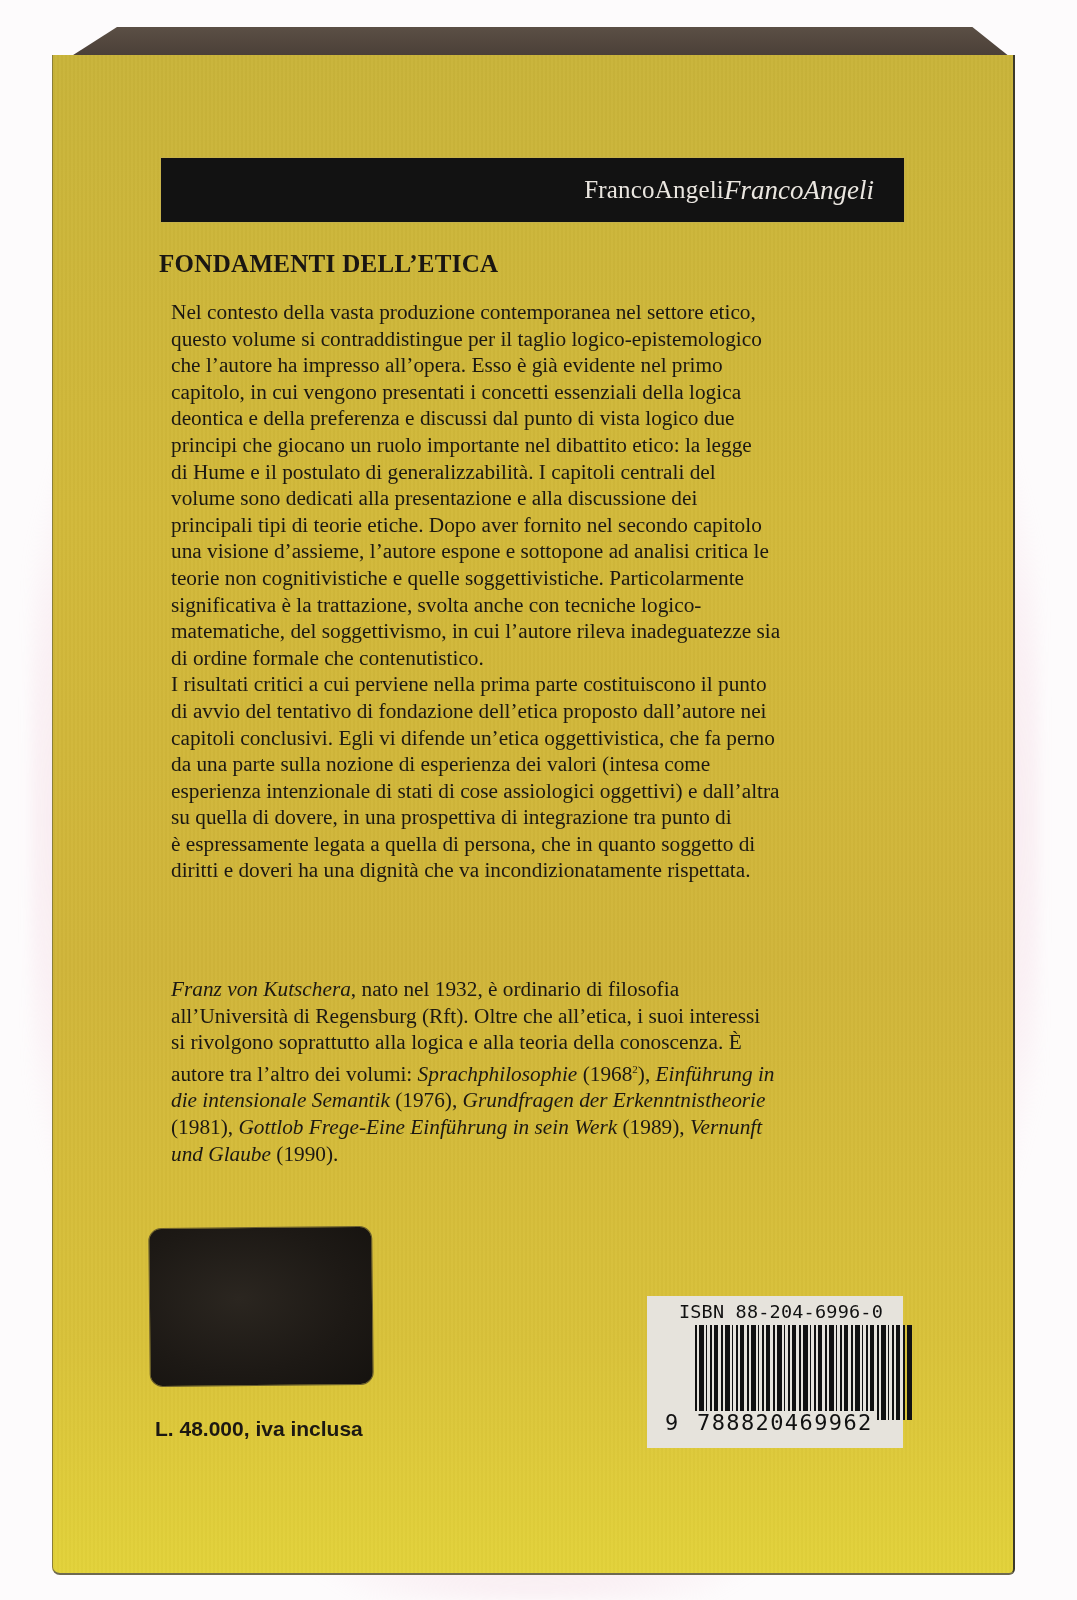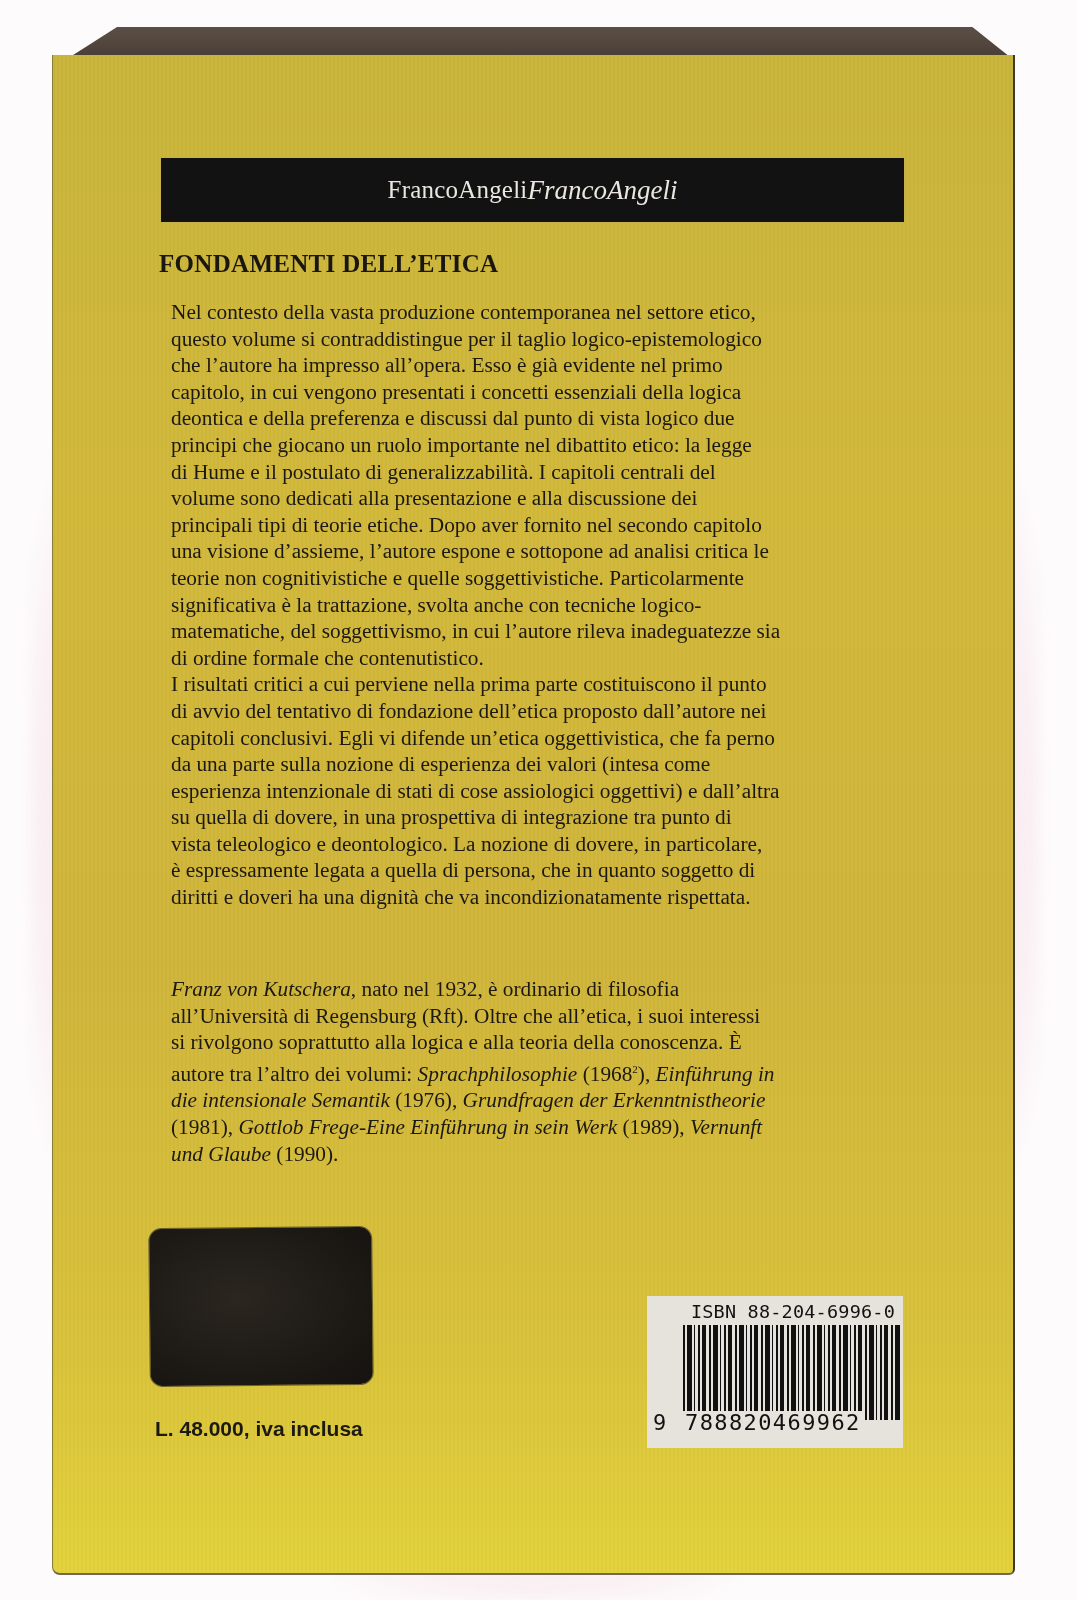--- a/index.html
+++ b/index.html
@@ -26,21 +26,21 @@
       border-right: 2px solid #3d3a2a;
       border-bottom: 2px solid #6e6950;
       border-left: 1px solid #8a7f3a;
       border-radius: 0 0 6px 8px;
       box-sizing: border-box;
     }
     .header-bar {
       position: absolute; left: 108px; top: 103px; width: 743px; height: 64px;
       background: #121212;
       box-shadow: 0 0 0 1px #c7b24a;
-      display: flex; align-items: center; justify-content: center;
+      display: flex; align-items: center; justify-content: flex-end;
       padding: 0 30px; box-sizing: border-box;
       font-family: "Liberation Serif", serif; color: #eae6e0;
     }
     .publisher { font-size: 25px; letter-spacing: 0.2px; }
     .series { font-size: 27px; font-style: italic; }
     .title {
       position: absolute; left: 106px; top: 195px;
       font-family: "Liberation Serif", serif; font-weight: bold;
       font-size: 25px; color: #1a1612; letter-spacing: 0.3px;
     }
@@ -61,21 +61,21 @@
       box-shadow: 0 0 0 1px #6b5f2e;
     }
     .price {
       position: absolute; left: 102px; top: 1362px;
       font-family: "Liberation Sans", sans-serif; font-weight: bold;
       font-size: 21px; color: #1c1812;
     }
     .barcode-box {
       position: absolute; left: 594px; top: 1241px; width: 256px; height: 152px;
       background: #e6e3dc;
-      box-sizing: border-box; padding: 5px 6px;
+      box-sizing: border-box; padding: 5px 18px;
     }
     .isbn-text {
       font-family: "DejaVu Sans Mono", monospace; font-size: 18.5px;
       color: #111; text-align: right; letter-spacing: 0.2px; line-height: 22px;
       padding-right: 2px;
     }
     .barcode-row { position: relative; height: 110px; margin-top: 2px; }
     .bars {
       position: absolute; left: 30px; top: 0; width: 218px; height: 95px;
       background: repeating-linear-gradient(90deg,
@@ -122,21 +122,20 @@
     <span class="line">teorie non cognitivistiche e quelle soggettivistiche. Particolarmente</span>
     <span class="line">significativa è la trattazione, svolta anche con tecniche logico-</span>
     <span class="line">matematiche, del soggettivismo, in cui l’autore rileva inadeguatezze sia</span>
     <span class="line">di ordine formale che contenutistico.</span>
     <span class="line">I risultati critici a cui perviene nella prima parte costituiscono il punto</span>
     <span class="line">di avvio del tentativo di fondazione dell’etica proposto dall’autore nei</span>
     <span class="line">capitoli conclusivi. Egli vi difende un’etica oggettivistica, che fa perno</span>
     <span class="line">da una parte sulla nozione di esperienza dei valori (intesa come</span>
     <span class="line">esperienza intenzionale di stati di cose assiologici oggettivi) e dall’altra</span>
     <span class="line">su quella di dovere, in una prospettiva di integrazione tra punto di</span>
-    <span class="line">vista teleologico e deontologico. La nozione di dovere, in particolare,</span>
     <span class="line">è espressamente legata a quella di persona, che in quanto soggetto di</span>
     <span class="line">diritti e doveri ha una dignità che va incondizionatamente rispettata.</span>
   </div>
 
   <div class="author">
     <span class="line"><em>Franz von Kutschera</em><span>, nato nel 1932, è ordinario di filosofia</span></span>
     <span class="line">all’Università di Regensburg (Rft). Oltre che all’etica, i suoi interessi</span>
     <span class="line">si rivolgono soprattutto alla logica e alla teoria della conoscenza. È</span>
     <span class="line"><span>autore tra l’altro dei volumi: </span><em>Sprachphilosophie</em><span> (1968</span><sup style="font-size:11px">2</sup><span>), </span><em>Einführung in</em></span>
     <span class="line"><em>die intensionale Semantik</em><span> (1976), </span><em>Grundfragen der Erkenntnistheorie</em></span>

